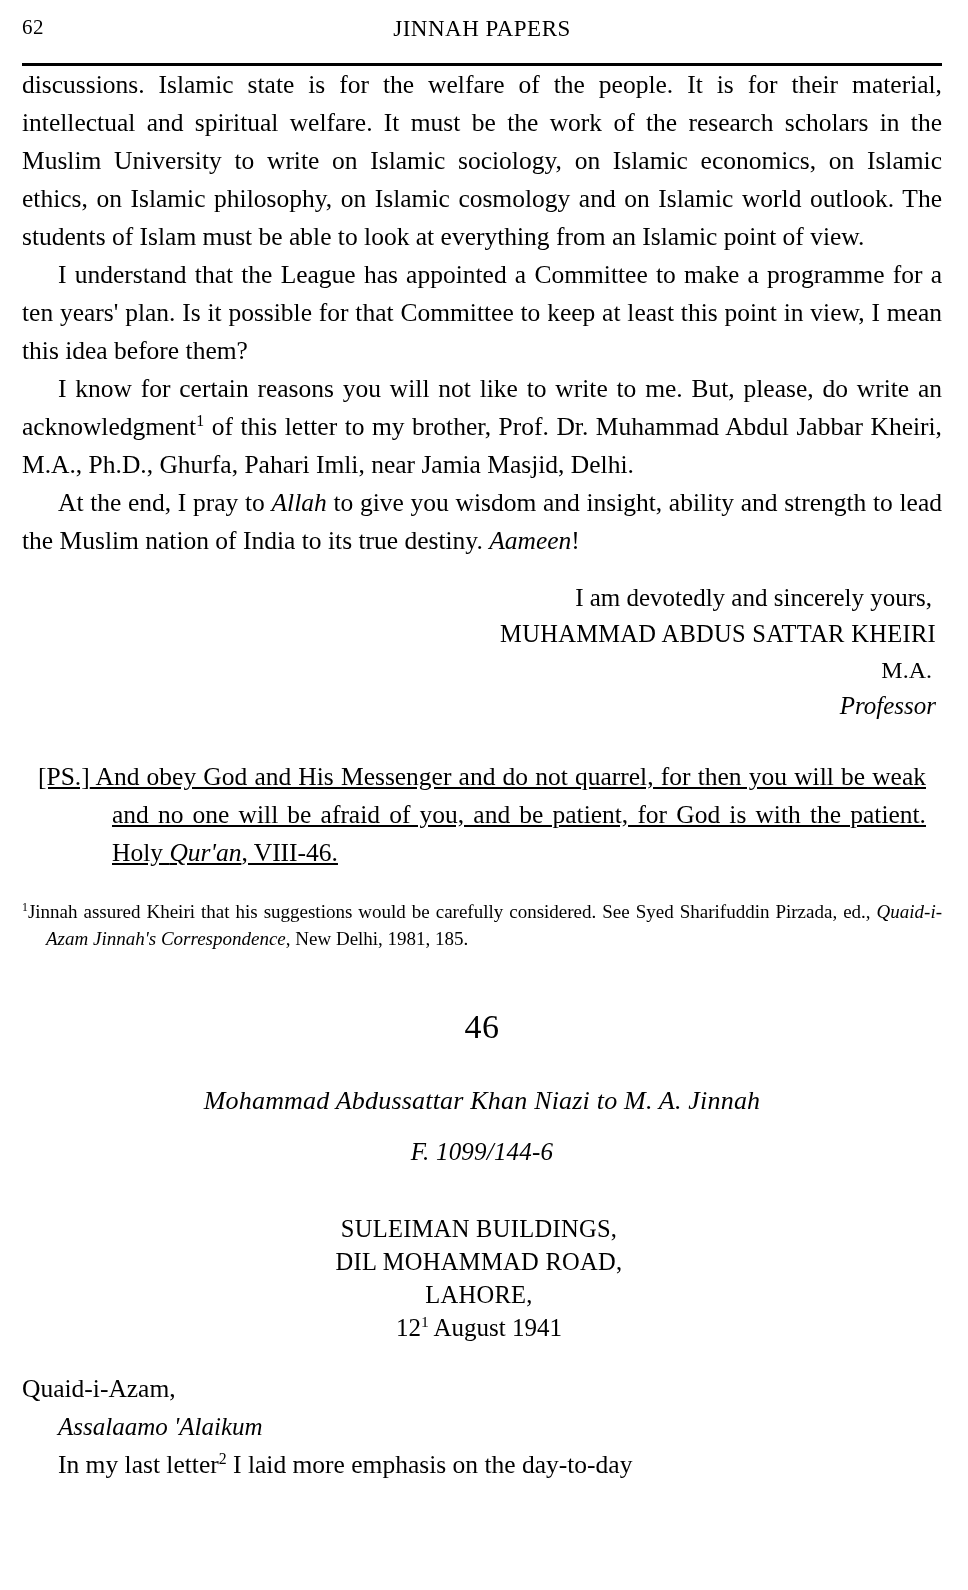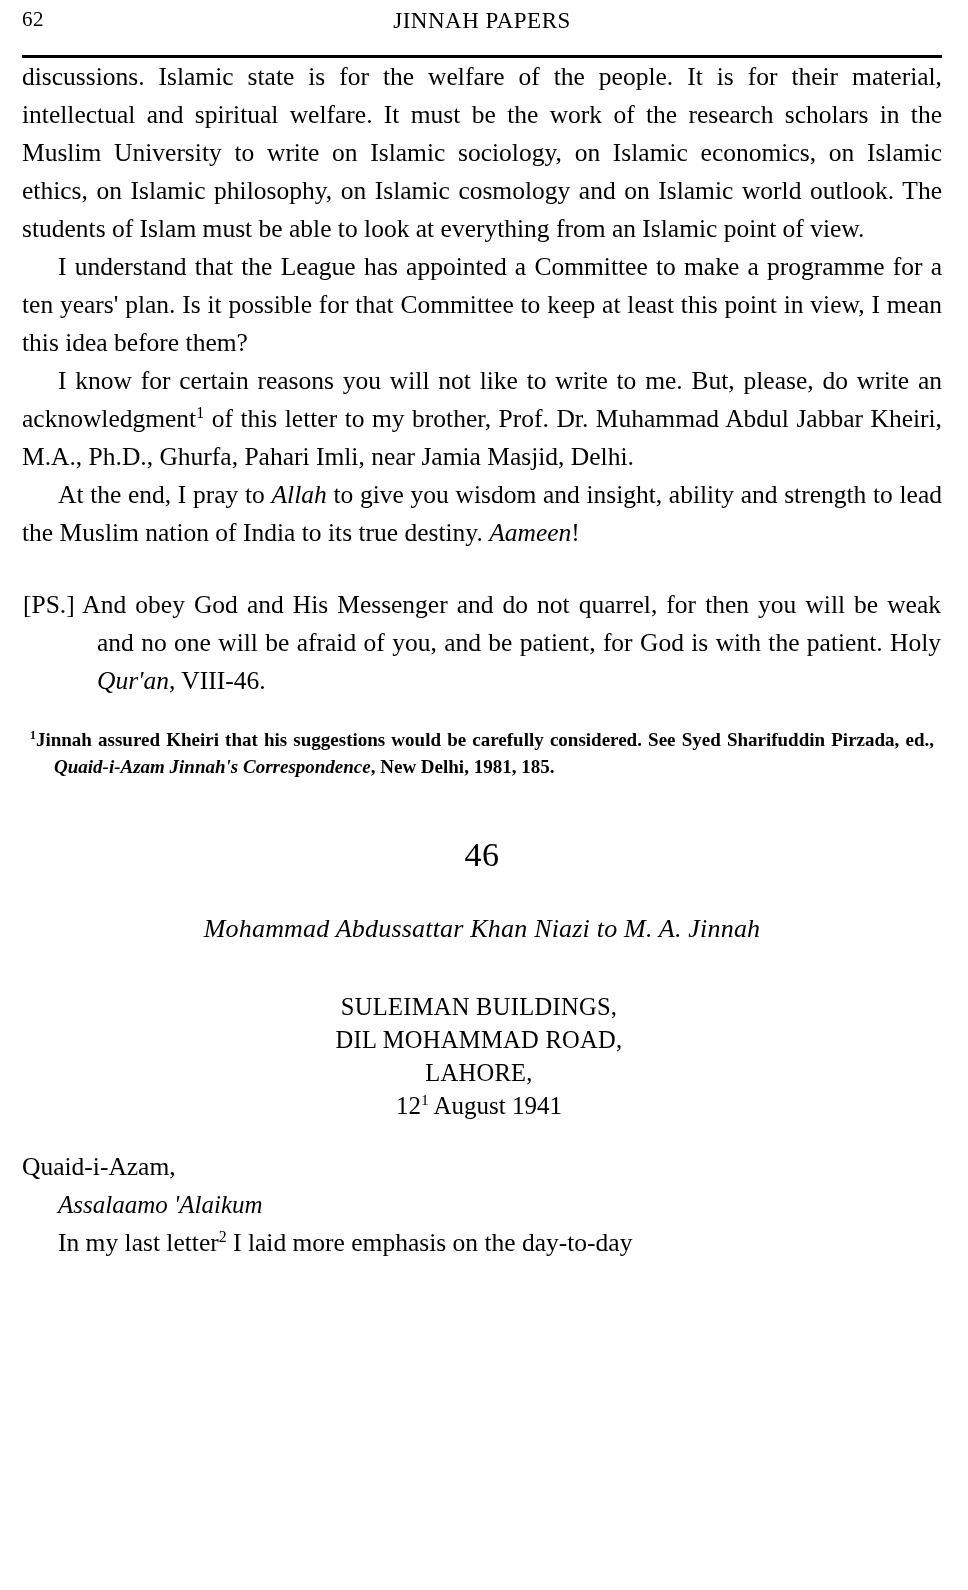--- a/index.html
+++ b/index.html
@@ -13,21 +13,21 @@
     font-family: "Liberation Serif", serif;
     color: #000000;
     position: relative;
     overflow: hidden;
   }
   .page {
     position: relative;
     width: 964px;
     height: 1590px;
     box-sizing: border-box;
-    padding: 0 22px;
+    padding: 8px 22px;
   }
 
   
   .header {
     position: relative;
     height: 52px;
     display: flex;
     align-items: flex-start;
   }
   .folio {
@@ -90,37 +90,37 @@
   .signoff .prof { font-style: italic; font-size: 25px; padding-right: 6px; }
 
   
   .ps {
     margin-top: 34px;
     font-size: 25.5px;
     line-height: 38px;
     text-align: justify;
   }
   .ps p {
-    margin: 1px;
+    margin: 16px;
     padding-left: 74px;
     text-indent: -74px;
+    text-decoration: underline;
   }
 
   
   .footnote {
     margin-top: 26px;
     font-size: 19px;
     line-height: 27px;
     text-align: justify;
   }
   .footnote p {
-    margin: 8px;
+    margin: 0;
     padding-left: 24px;
     text-indent: -24px;
-    font-weight: bold;
   }
 
   
   .doc-number {
     text-align: center;
     font-size: 34px;
     margin-top: 56px;
     letter-spacing: 0.5px;
   }
   .doc-title {
@@ -181,31 +181,38 @@
   </div>
   <hr class="rule">
 
   <div class="body-text">
     <p>discussions. Islamic state is for the welfare of the people. It is for their material, intellectual and spiritual welfare. It must be the work of the research scholars in the Muslim University to write on Islamic sociology, on Islamic economics, on Islamic ethics, on Islamic philosophy, on Islamic cosmology and on Islamic world outlook. The students of Islam must be able to look at everything from an Islamic point of view.</p>
     <p class="indent">I understand that the League has appointed a Committee to make a programme for a ten years' plan. Is it possible for that Committee to keep at least this point in view, I mean this idea before them?</p>
     <p class="indent"><span>I know for certain reasons you will not like to write to me. But, please, do write an acknowledgment</span><sup>1</sup><span> of this letter to my brother, Prof. Dr. Muhammad Abdul Jabbar Kheiri, M.A., Ph.D., Ghurfa, Pahari Imli, near Jamia Masjid, Delhi.</span></p>
     <p class="indent"><span>At the end, I pray to </span><span class="ital">Allah</span><span> to give you wisdom and insight, ability and strength to lead the Muslim nation of India to its true destiny. </span><span class="ital">Aameen</span><span>!</span></p>
   </div>
 
+  <div class="signoff">
+    <div class="line1">I am devotedly and sincerely yours,</div>
+    <div class="name">MUHAMMAD ABDUS SATTAR KHEIRI</div>
+    <div class="ma">M.A.</div>
+    <div class="prof">Professor</div>
+  </div>
 
   <div class="ps">
     <p><span>[PS.]</span><span> And obey God and His Messenger and do not quarrel, for then you will be weak and no one will be afraid of you, and be patient, for God is with the patient. Holy </span><span class="ital">Qur'an</span><span>, VIII-46.</span></p>
   </div>
 
   <div class="footnote">
     <p><sup>1</sup><span>Jinnah assured Kheiri that his suggestions would be carefully considered. See Syed Sharifuddin Pirzada, ed., </span><span class="ital">Quaid-i-Azam Jinnah's Correspondence</span><span>, New Delhi, 1981, 185.</span></p>
   </div>
 
   <div class="doc-number">46</div>
   <div class="doc-title">Mohammad Abdussattar Khan Niazi to M. A. Jinnah</div>
+  <div class="doc-ref">F. 1099/144-6</div>
 
   <div class="address">
     <div>SULEIMAN BUILDINGS,</div>
     <div>DIL MOHAMMAD ROAD,</div>
     <div>LAHORE,</div>
     <div class="date"><span>12</span><sup>1</sup><span> August 1941</span></div>
   </div>
 
   <div class="salutation">
     <div>Quaid-i-Azam,</div>

